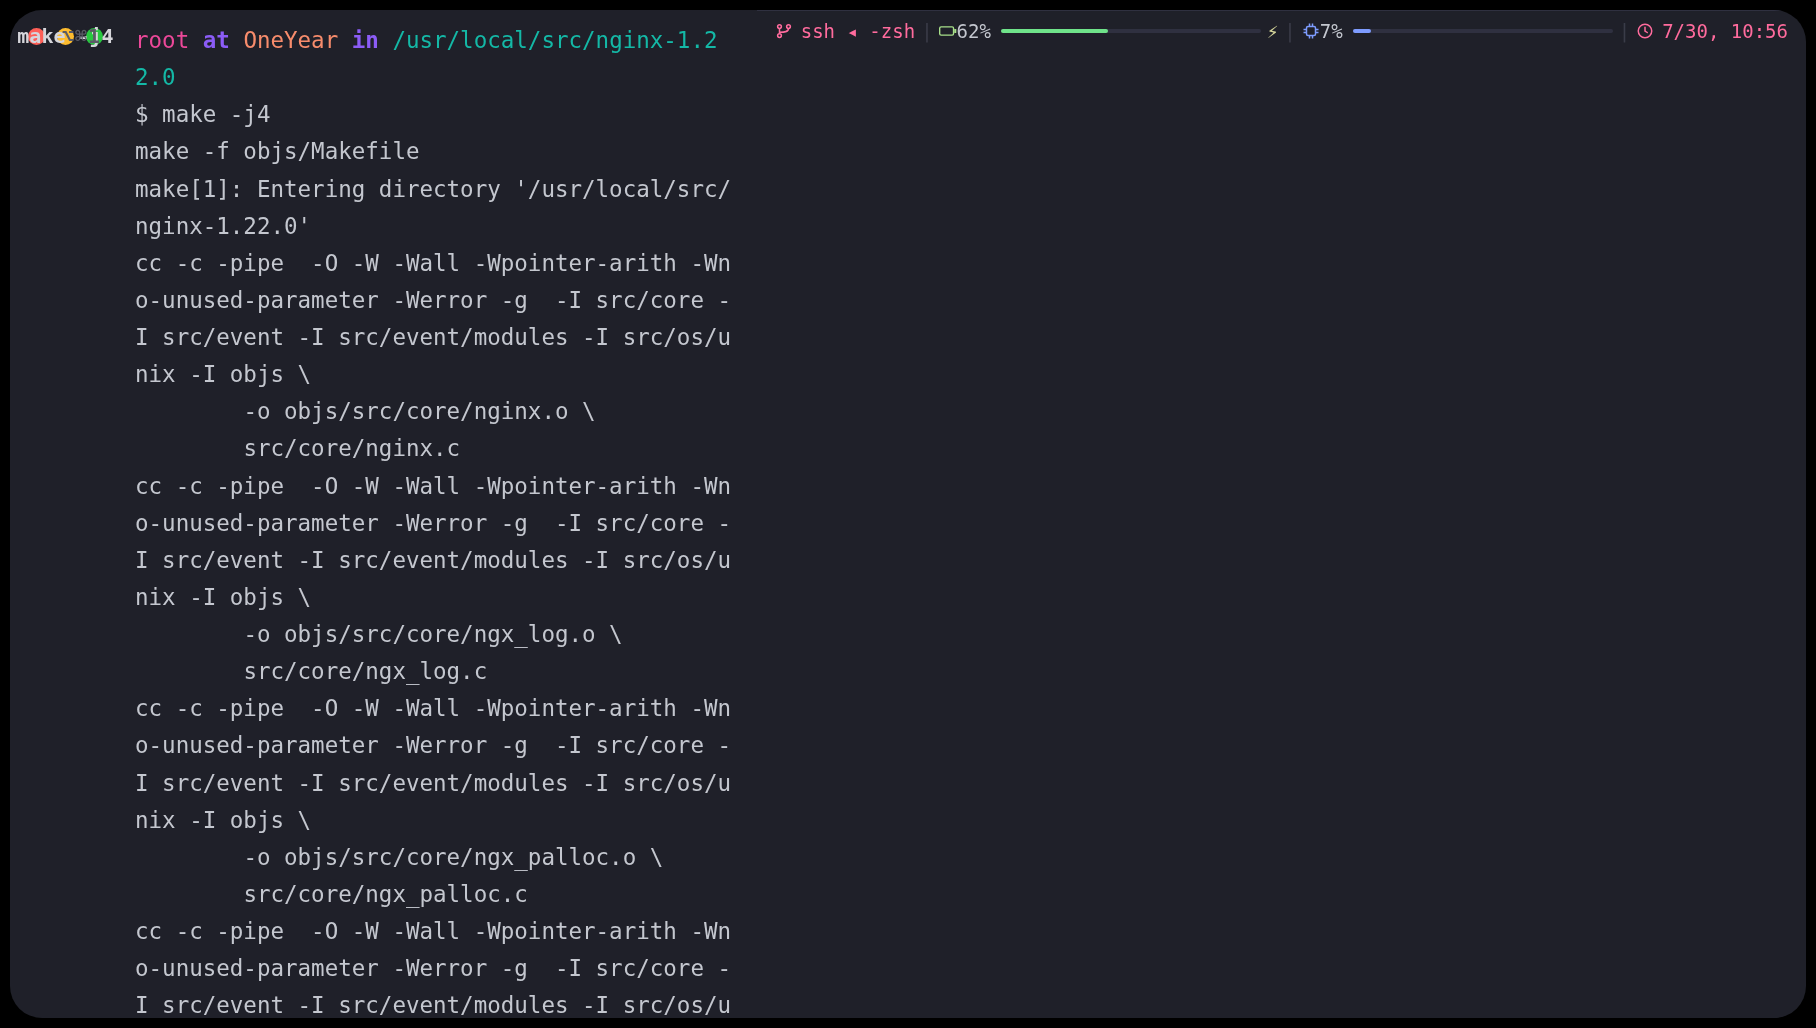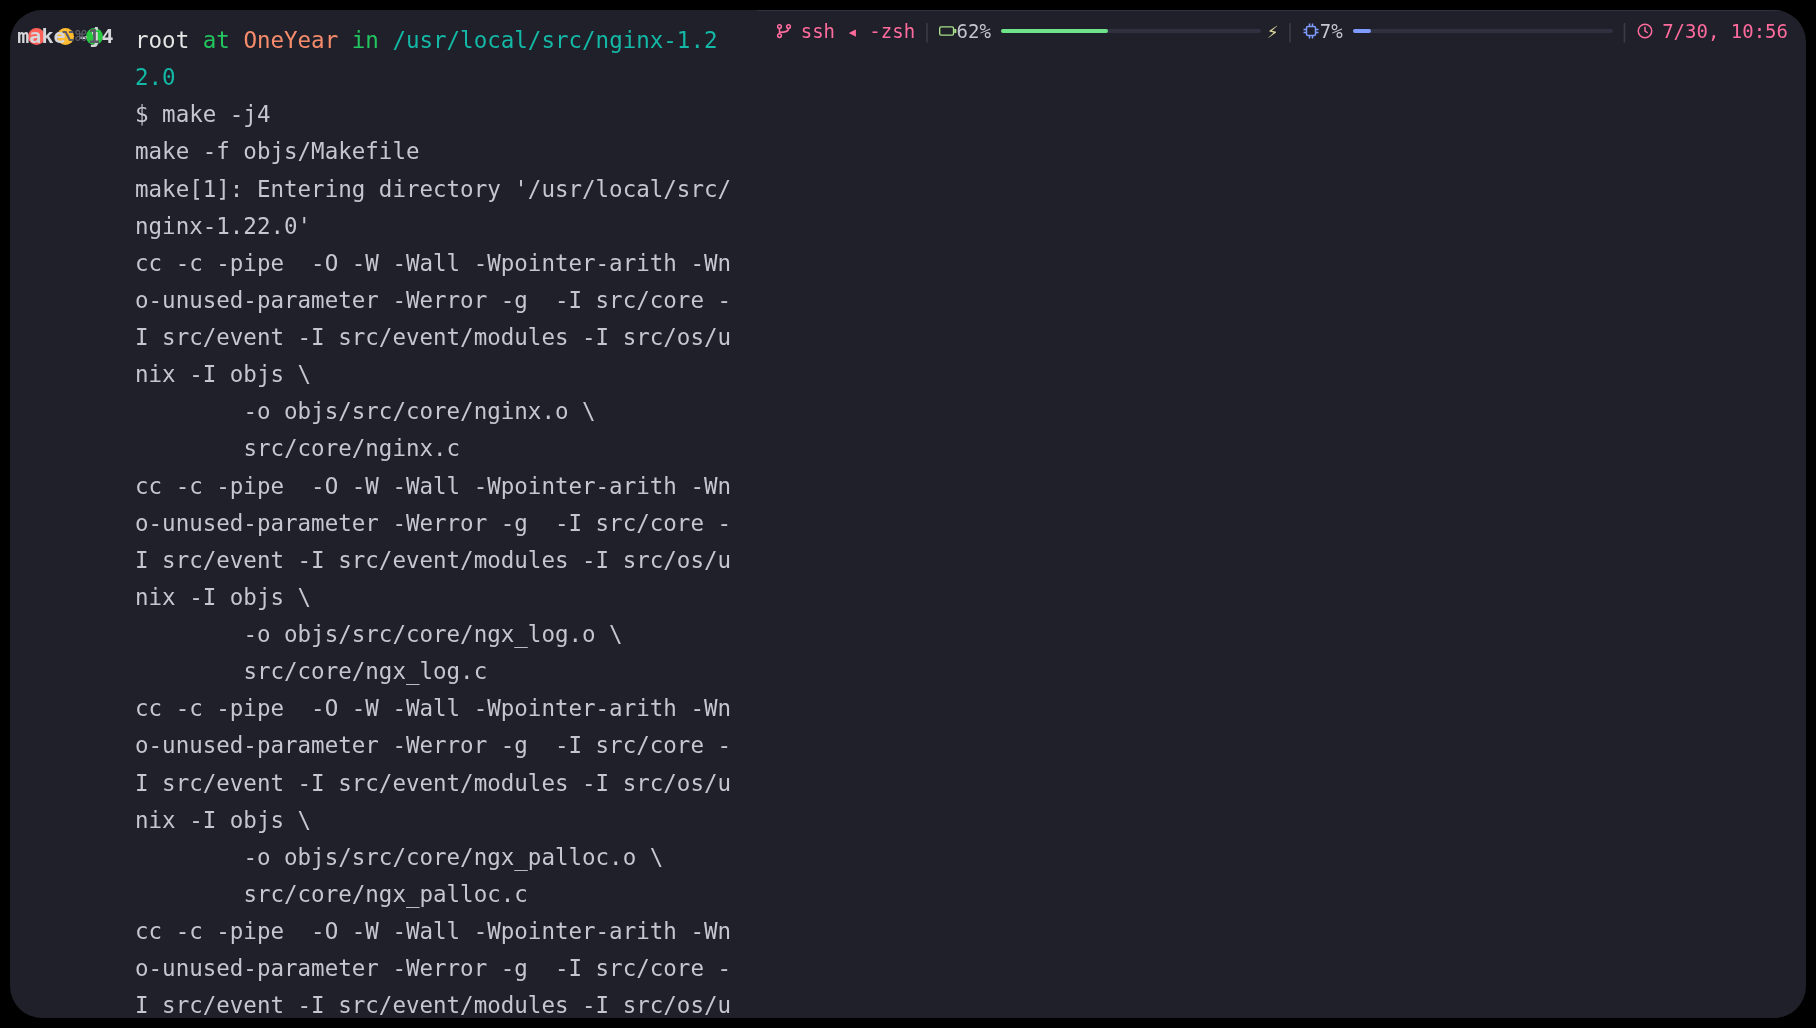--- a/index.html
+++ b/index.html
@@ -46,22 +46,22 @@
     flex: 1 1 auto;
     padding: 12px 14px 0 14px;
     color: #c4c7cf;
     font-size: 22.5px;
     line-height: 1.65;
     white-space: pre-wrap;
     word-break: break-all;
     overflow: hidden;
     font-weight: 500;
   }
-  .user { color: #e5e5e5; }
-  .at   { color: #22c55e; }
+  .user { color: #ec4899; }
+  .at   { color: #8b5cf6; font-weight: bold; }
   .host { color: #f78c6c; text-align: right; }
   .path { color: #14b8a6; }
   .statusbar {
     height: 40px;
     flex: 0 0 auto;
     border-top: 1px solid #2f3040;
     display: flex;
     align-items: center;
     gap: 0;
     padding: 0 18px;

